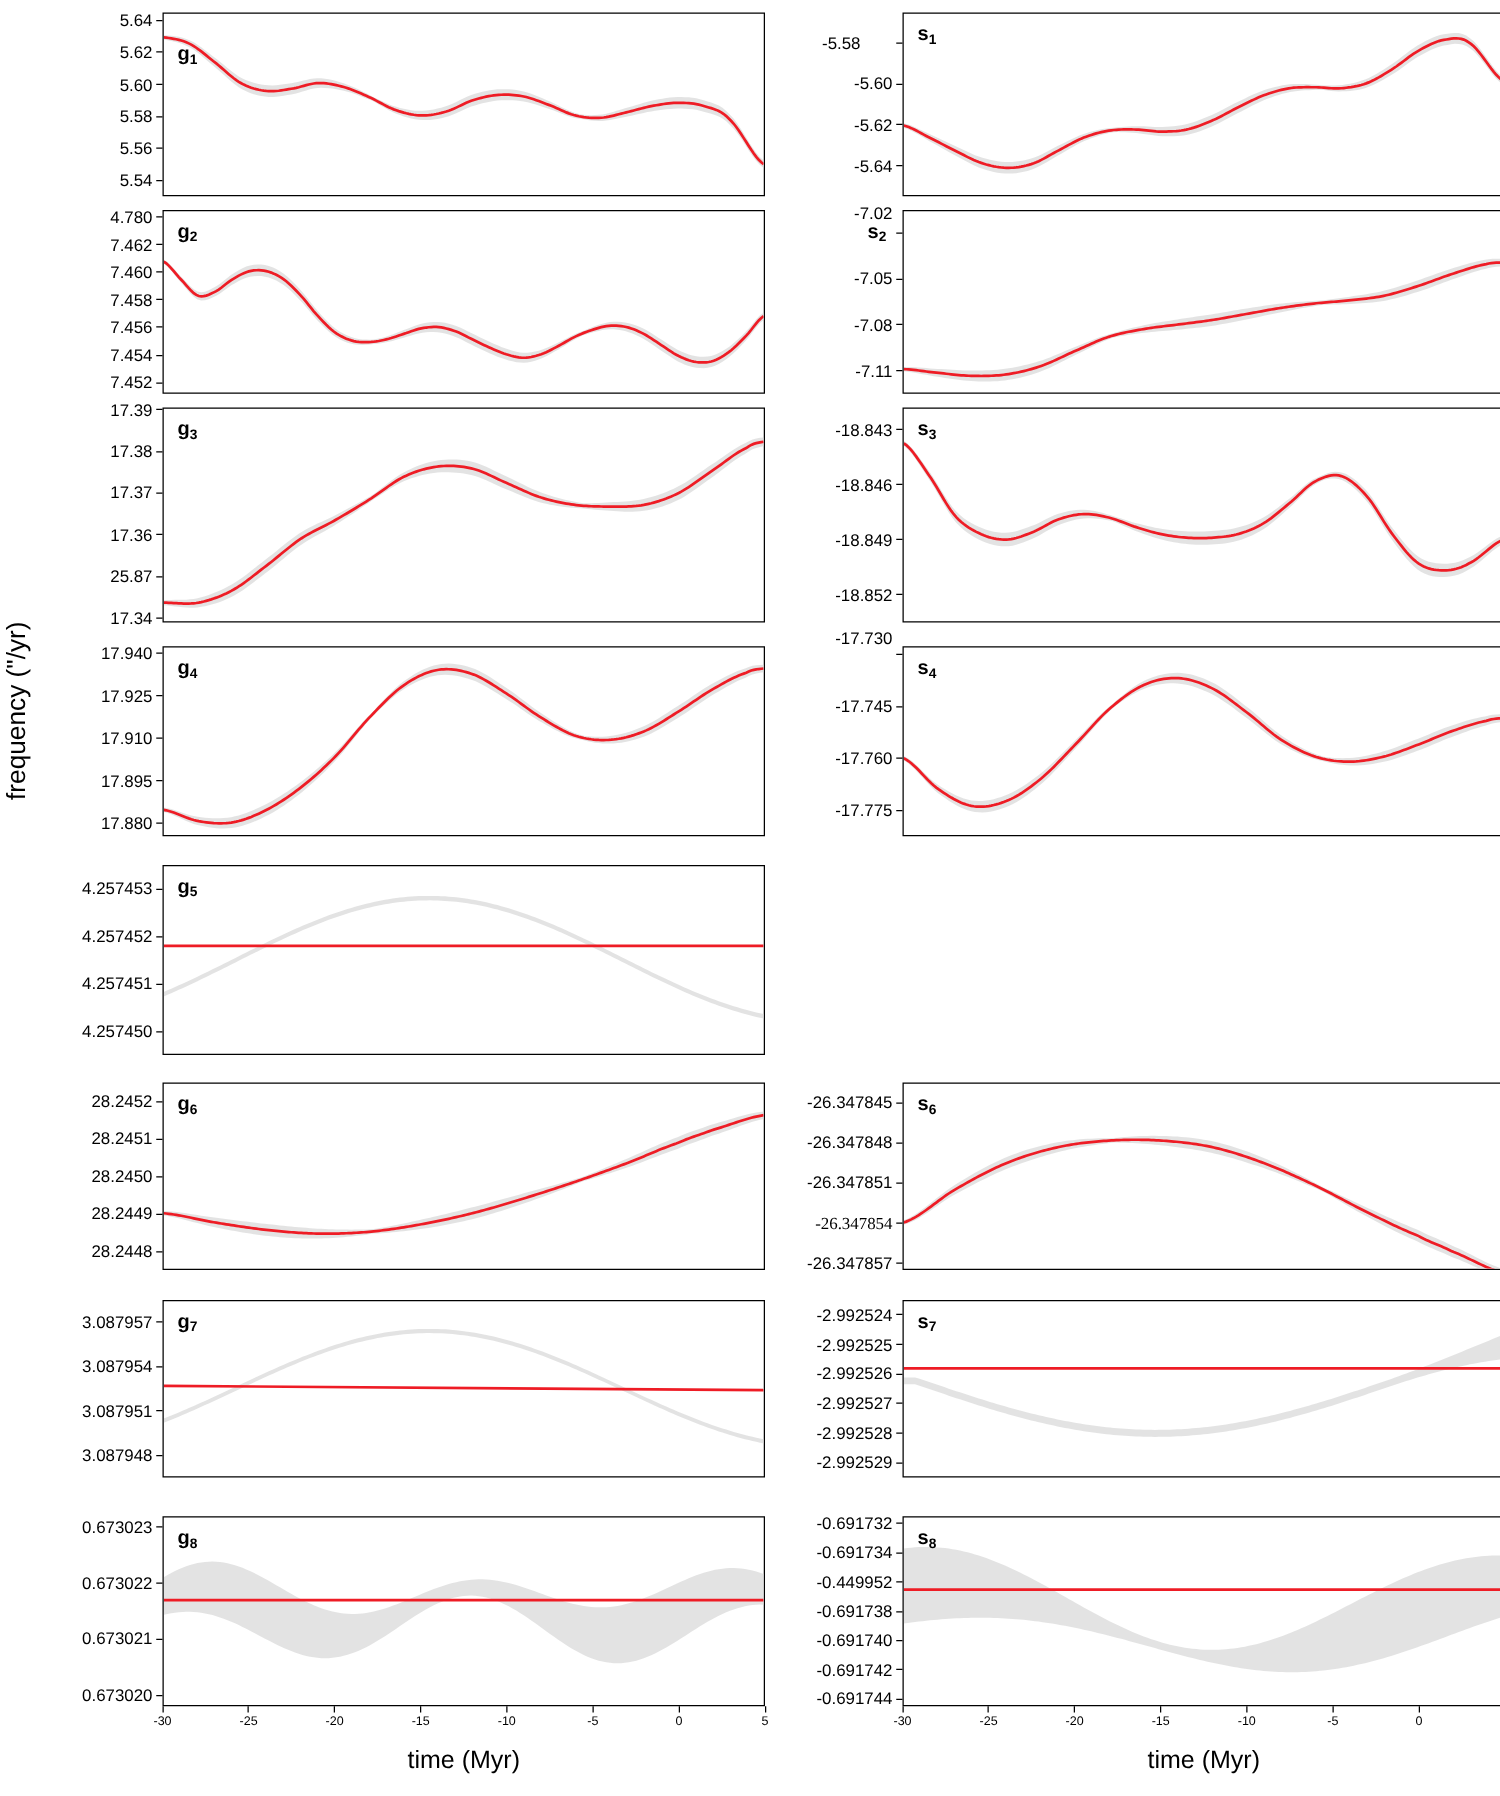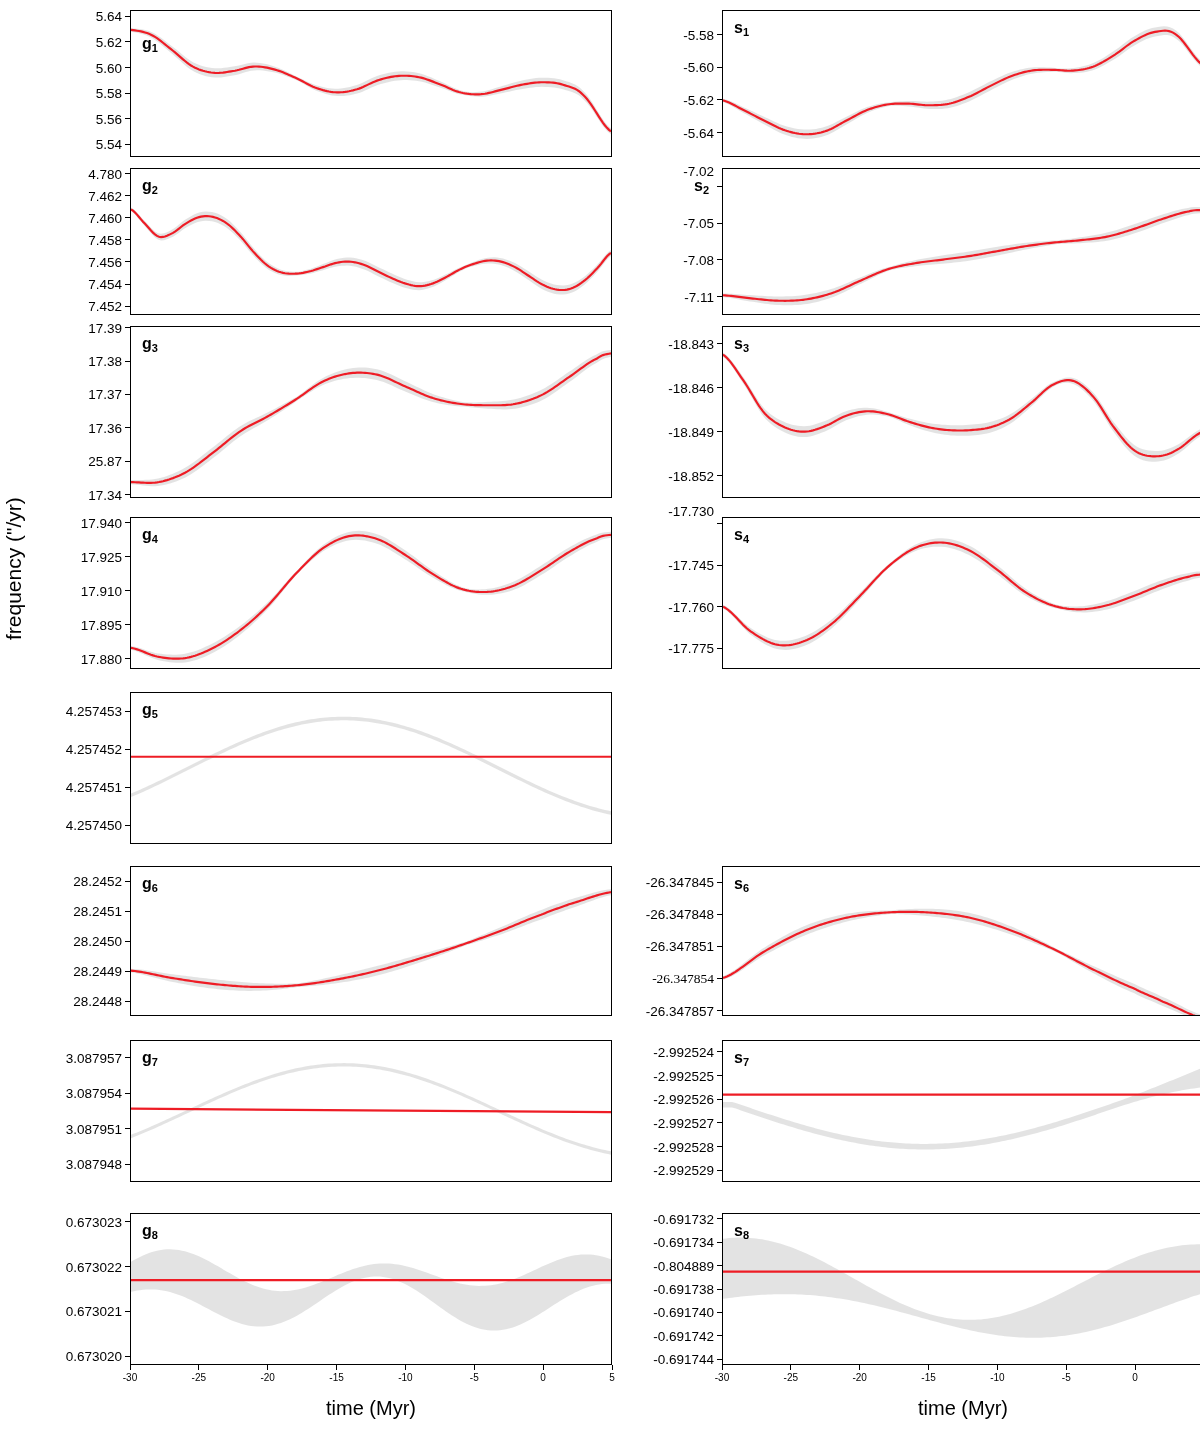--- a/index.html
+++ b/index.html
@@ -81,21 +81,21 @@
         <div class="tickmark" style="left: 125px; top: 143.717px; width: 5px; height: 1px;"></div>
       </div>
       <div class="panel" style="left: 0px; top: 0px;">
         <div class="plotbox" style="left: 722px; top: 10px; width: 482px; height: 147px;">
           <svg viewBox="0 0 482 147" preserveAspectRatio="none">
             <path d="M0.00,88.89 L3.01,89.62 L6.03,90.67 L9.04,91.96 L12.05,93.39 L15.06,94.89 L18.07,96.38 L21.09,97.77 L24.10,99.14 L27.11,100.55 L30.13,101.98 L33.14,103.42 L36.15,104.85 L39.16,106.26 L42.17,107.65 L45.19,109.08 L48.20,110.54 L51.21,111.99 L54.23,113.39 L57.24,114.69 L60.25,115.84 L63.26,116.81 L66.28,117.67 L69.29,118.44 L72.30,119.09 L75.31,119.61 L78.33,119.99 L81.34,120.21 L84.35,120.25 L87.36,120.15 L90.38,119.90 L93.39,119.51 L96.40,118.96 L99.41,118.27 L102.42,117.43 L105.44,116.41 L108.45,115.14 L111.46,113.68 L114.47,112.11 L117.49,110.48 L120.50,108.87 L123.51,107.35 L126.53,105.88 L129.54,104.35 L132.55,102.81 L135.56,101.31 L138.57,99.88 L141.59,98.57 L144.60,97.43 L147.61,96.44 L150.63,95.56 L153.64,94.79 L156.65,94.12 L159.66,93.56 L162.68,93.11 L165.69,92.76 L168.70,92.50 L171.71,92.08 L174.72,91.77 L177.74,91.55 L180.75,91.39 L183.76,91.27 L186.78,91.18 L189.79,91.20 L192.80,91.34 L195.81,91.52 L198.82,91.72 L201.84,91.86 L204.85,91.90 L207.86,91.80 L210.88,91.66 L213.89,91.47 L216.90,91.21 L219.91,90.87 L222.93,90.42 L225.94,89.83 L228.95,89.09 L231.96,88.19 L234.97,87.17 L237.99,86.04 L241.00,84.83 L244.01,83.56 L247.02,82.25 L250.04,80.89 L253.05,79.42 L256.06,77.86 L259.07,76.27 L262.09,74.66 L265.10,73.09 L268.11,71.59 L271.13,70.13 L274.14,68.66 L277.15,67.21 L280.16,65.79 L283.18,64.45 L286.19,63.22 L289.20,62.11 L292.21,61.13 L295.23,60.22 L298.24,59.41 L301.25,58.70 L304.26,58.09 L307.27,57.60 L310.29,57.22 L313.30,57.00 L316.31,56.92 L319.32,56.95 L322.34,57.06 L325.35,57.22 L328.36,57.40 L331.38,57.58 L334.39,57.86 L337.40,58.14 L340.41,58.22 L343.43,58.27 L346.44,58.24 L349.45,58.06 L352.46,57.70 L355.48,57.24 L358.49,56.71 L361.50,56.07 L364.51,55.30 L367.52,54.39 L370.54,53.31 L373.55,52.03 L376.56,50.53 L379.57,48.86 L382.59,47.05 L385.60,45.14 L388.61,43.17 L391.63,41.18 L394.64,39.13 L397.65,36.90 L400.66,34.56 L403.68,32.20 L406.69,29.89 L409.70,27.73 L412.71,25.79 L415.73,24.05 L418.74,22.36 L421.75,20.79 L424.76,19.37 L427.77,18.17 L430.79,17.23 L433.80,16.62 L436.81,16.15 L439.82,15.73 L442.84,15.52 L445.85,15.67 L448.86,16.35 L451.88,17.71 L454.89,19.83 L457.90,22.39 L460.91,25.74 L463.93,29.64 L466.94,33.88 L469.95,38.21 L472.96,42.39 L475.98,46.20 L478.99,49.39 L482.00,51.74 L482.00,57.69 L478.99,55.64 L475.98,52.73 L472.96,49.21 L469.95,45.29 L466.94,41.22 L463.93,37.23 L460.91,33.56 L457.90,30.43 L454.89,28.08 L451.88,26.15 L448.86,24.96 L445.85,24.44 L442.84,24.43 L439.82,24.77 L436.81,25.29 L433.80,25.85 L430.79,26.53 L427.77,27.52 L424.76,28.76 L421.75,30.19 L418.74,31.77 L415.73,33.43 L412.71,35.14 L409.70,37.02 L406.69,39.10 L403.68,41.31 L400.66,43.57 L397.65,45.77 L394.64,47.86 L391.63,49.75 L388.61,51.56 L385.60,53.34 L382.59,55.04 L379.57,56.63 L376.56,58.06 L373.55,59.30 L370.54,60.33 L367.52,61.14 L364.51,61.77 L361.50,62.24 L358.49,62.58 L355.48,62.81 L352.46,62.95 L349.45,63.00 L346.44,62.85 L343.43,62.56 L340.41,62.17 L337.40,61.76 L334.39,61.62 L331.38,61.67 L328.36,61.82 L325.35,61.96 L322.34,62.12 L319.32,62.33 L316.31,62.61 L313.30,62.99 L310.29,63.51 L307.27,64.18 L304.26,64.95 L301.25,65.82 L298.24,66.79 L295.23,67.85 L292.21,68.98 L289.20,70.19 L286.19,71.49 L283.18,72.92 L280.16,74.43 L277.15,76.00 L274.14,77.59 L271.13,79.18 L268.11,80.74 L265.10,82.33 L262.09,83.97 L259.07,85.63 L256.06,87.26 L253.05,88.83 L250.04,90.29 L247.02,91.63 L244.01,92.90 L241.00,94.11 L237.99,95.24 L234.97,96.27 L231.96,97.18 L228.95,97.94 L225.94,98.53 L222.93,98.96 L219.91,99.23 L216.90,99.38 L213.89,99.42 L210.88,99.39 L207.86,99.29 L204.85,99.14 L201.84,98.84 L198.82,98.42 L195.81,97.95 L192.80,97.47 L189.79,97.03 L186.78,96.70 L183.76,96.48 L180.75,96.28 L177.74,96.11 L174.72,96.01 L171.71,95.99 L168.70,96.07 L165.69,96.57 L162.68,97.25 L159.66,98.03 L156.65,98.92 L153.64,99.90 L150.63,100.99 L147.61,102.18 L144.60,103.47 L141.59,104.91 L138.57,106.50 L135.56,108.20 L132.55,109.98 L129.54,111.77 L126.53,113.54 L123.51,115.23 L120.50,116.97 L117.49,118.78 L114.47,120.60 L111.46,122.34 L108.45,123.95 L105.44,125.36 L102.42,126.50 L99.41,127.44 L96.40,128.22 L93.39,128.83 L90.38,129.27 L87.36,129.55 L84.35,129.66 L81.34,129.61 L78.33,129.36 L75.31,128.94 L72.30,128.36 L69.29,127.62 L66.28,126.76 L63.26,125.78 L60.25,124.67 L57.24,123.37 L54.23,121.90 L51.21,120.32 L48.20,118.67 L45.19,117.00 L42.17,115.34 L39.16,113.72 L36.15,112.05 L33.14,110.35 L30.13,108.64 L27.11,106.92 L24.10,105.22 L21.09,103.56 L18.07,101.86 L15.06,100.05 L12.05,98.23 L9.04,96.47 L6.03,94.86 L3.01,93.48 L0.00,92.41 Z" fill="#d9d9d9" fill-opacity="0.75" stroke="none"></path>
             <path d="M0.00,90.65 L2.01,91.21 L4.02,91.92 L6.03,92.77 L8.03,93.71 L10.04,94.74 L12.05,95.81 L14.06,96.92 L16.07,98.03 L18.07,99.12 L20.08,100.16 L22.09,101.16 L24.10,102.18 L26.11,103.21 L28.12,104.26 L30.13,105.31 L32.13,106.36 L34.14,107.41 L36.15,108.45 L38.16,109.48 L40.17,110.50 L42.17,111.50 L44.18,112.52 L46.19,113.56 L48.20,114.61 L50.21,115.64 L52.22,116.66 L54.23,117.65 L56.23,118.58 L58.24,119.45 L60.25,120.25 L62.26,120.96 L64.27,121.61 L66.28,122.22 L68.28,122.77 L70.29,123.28 L72.30,123.73 L74.31,124.11 L76.32,124.43 L78.33,124.68 L80.33,124.85 L82.34,124.94 L84.35,124.96 L86.36,124.90 L88.37,124.78 L90.38,124.59 L92.38,124.32 L94.39,123.99 L96.40,123.59 L98.41,123.12 L100.42,122.58 L102.42,121.97 L104.43,121.28 L106.44,120.46 L108.45,119.55 L110.46,118.54 L112.47,117.47 L114.47,116.35 L116.48,115.21 L118.49,114.06 L120.50,112.92 L122.51,111.82 L124.52,110.77 L126.53,109.71 L128.53,108.61 L130.54,107.51 L132.55,106.39 L134.56,105.30 L136.57,104.22 L138.57,103.19 L140.58,102.21 L142.59,101.29 L144.60,100.45 L146.61,99.68 L148.62,98.95 L150.63,98.28 L152.63,97.64 L154.64,97.06 L156.65,96.52 L158.66,96.03 L160.67,95.58 L162.68,95.18 L164.68,94.83 L166.69,94.52 L168.70,94.29 L170.71,94.10 L172.72,93.98 L174.72,93.89 L176.73,93.84 L178.74,93.83 L180.75,93.83 L182.76,93.86 L184.77,93.89 L186.78,93.94 L188.78,94.04 L190.79,94.20 L192.80,94.40 L194.81,94.62 L196.82,94.85 L198.82,95.07 L200.83,95.26 L202.84,95.42 L204.85,95.52 L206.86,95.55 L208.87,95.54 L210.88,95.52 L212.88,95.48 L214.89,95.40 L216.90,95.29 L218.91,95.14 L220.92,94.94 L222.93,94.69 L224.93,94.37 L226.94,93.98 L228.95,93.51 L230.96,92.98 L232.97,92.38 L234.97,91.72 L236.98,91.01 L238.99,90.26 L241.00,89.47 L243.01,88.65 L245.02,87.80 L247.02,86.94 L249.03,86.06 L251.04,85.12 L253.05,84.12 L255.06,83.09 L257.07,82.03 L259.07,80.95 L261.08,79.86 L263.09,78.78 L265.10,77.71 L267.11,76.67 L269.12,75.67 L271.13,74.66 L273.13,73.64 L275.14,72.62 L277.15,71.60 L279.16,70.60 L281.17,69.63 L283.18,68.68 L285.18,67.79 L287.19,66.94 L289.20,66.15 L291.21,65.41 L293.22,64.71 L295.23,64.04 L297.23,63.40 L299.24,62.81 L301.25,62.26 L303.26,61.76 L305.27,61.30 L307.27,60.89 L309.28,60.53 L311.29,60.23 L313.30,59.99 L315.31,59.83 L317.32,59.71 L319.32,59.64 L321.33,59.60 L323.34,59.59 L325.35,59.59 L327.36,59.60 L329.37,59.61 L331.38,59.62 L333.38,59.69 L335.39,59.80 L337.40,59.95 L339.41,60.11 L341.42,60.27 L343.43,60.41 L345.43,60.52 L347.44,60.56 L349.45,60.53 L351.46,60.41 L353.47,60.24 L355.48,60.03 L357.48,59.78 L359.49,59.50 L361.50,59.16 L363.51,58.76 L365.52,58.30 L367.52,57.76 L369.53,57.15 L371.54,56.46 L373.55,55.66 L375.56,54.77 L377.57,53.80 L379.57,52.74 L381.58,51.63 L383.59,50.46 L385.60,49.24 L387.61,48.00 L389.62,46.73 L391.63,45.46 L393.63,44.17 L395.64,42.79 L397.65,41.34 L399.66,39.83 L401.67,38.29 L403.68,36.76 L405.68,35.24 L407.69,33.77 L409.70,32.37 L411.71,31.07 L413.72,29.89 L415.73,28.74 L417.73,27.62 L419.74,26.53 L421.75,25.49 L423.76,24.52 L425.77,23.63 L427.77,22.84 L429.78,22.17 L431.79,21.63 L433.80,21.23 L435.81,20.90 L437.82,20.55 L439.82,20.25 L441.83,20.04 L443.84,19.95 L445.85,20.06 L447.86,20.39 L449.87,21.00 L451.88,21.93 L453.88,23.24 L455.89,24.67 L457.90,26.41 L459.91,28.49 L461.92,30.86 L463.93,33.44 L465.93,36.16 L467.94,38.95 L469.95,41.75 L471.96,44.48 L473.97,47.07 L475.98,49.47 L477.98,51.58 L479.99,53.36 L482.00,54.72 " fill="none" stroke="#ee1c25" stroke-width="2.2"></path>
           </svg>
         </div>
         <div class="panel-tag" style="left: 734px; top: 20px;"><span>s</span><sub>1</sub></div>
-        <div class="ytick" style="left: 632px; width: 82px; top: 34.5px;">-5.58</div>
+        <div class="ytick" style="left: 632px; width: 82px; top: 34.5px; text-align: center;">-5.58</div>
         <div class="tickmark" style="left: 717px; top: 34px; width: 5px; height: 1px;"></div>
         <div class="ytick" style="left: 632px; width: 82px; top: 67.1667px;">-5.60</div>
         <div class="tickmark" style="left: 717px; top: 66.6667px; width: 5px; height: 1px;"></div>
         <div class="ytick" style="left: 632px; width: 82px; top: 99.8333px;">-5.62</div>
         <div class="tickmark" style="left: 717px; top: 99.3333px; width: 5px; height: 1px;"></div>
         <div class="ytick" style="left: 632px; width: 82px; top: 132.5px;">-5.64</div>
         <div class="tickmark" style="left: 717px; top: 132px; width: 5px; height: 1px;"></div>
       </div>
       <div class="panel" style="left: 0px; top: 0px;">
         <div class="plotbox" style="left: 130px; top: 168px; width: 482px; height: 147px;">
@@ -326,21 +326,21 @@
           <svg viewBox="0 0 482 152" preserveAspectRatio="none">
             <path d="M0.00,25.15 L3.01,24.76 L6.03,24.44 L9.04,24.19 L12.05,24.01 L15.06,23.91 L18.07,23.88 L21.09,23.92 L24.10,24.04 L27.11,24.22 L30.13,24.48 L33.14,24.81 L36.15,25.22 L39.16,25.69 L42.17,26.23 L45.19,26.84 L48.20,27.51 L51.21,28.26 L54.23,29.06 L57.24,29.93 L60.25,30.86 L63.26,31.86 L66.28,32.90 L69.29,34.01 L72.30,35.17 L75.31,36.38 L78.33,37.64 L81.34,38.95 L84.35,40.30 L87.36,41.70 L90.38,43.14 L93.39,44.61 L96.40,46.13 L99.41,47.67 L102.42,49.24 L105.44,50.85 L108.45,52.47 L111.46,54.12 L114.47,55.79 L117.49,57.47 L120.50,59.17 L123.51,60.87 L126.53,62.59 L129.54,64.31 L132.55,66.03 L135.56,67.75 L138.57,69.46 L141.59,71.17 L144.60,72.87 L147.61,74.55 L150.63,76.22 L153.64,77.87 L156.65,79.49 L159.66,81.10 L162.68,82.68 L165.69,84.22 L168.70,85.74 L171.71,87.22 L174.72,88.66 L177.74,90.06 L180.75,91.43 L183.76,92.74 L186.78,94.02 L189.79,95.24 L192.80,96.41 L195.81,97.53 L198.82,98.60 L201.84,99.61 L204.85,100.57 L207.86,101.46 L210.88,102.30 L213.89,103.07 L216.90,103.79 L219.91,104.43 L222.93,105.02 L225.94,105.53 L228.95,105.99 L231.96,106.37 L234.97,106.69 L237.99,106.94 L241.00,107.12 L244.01,107.23 L247.02,107.28 L250.04,107.26 L253.05,107.17 L256.06,107.01 L259.07,106.78 L262.09,106.49 L265.10,106.13 L268.11,105.71 L271.13,105.23 L274.14,104.68 L277.15,104.06 L280.16,103.39 L283.18,102.66 L286.19,101.87 L289.20,101.02 L292.21,100.12 L295.23,99.16 L298.24,98.15 L301.25,97.10 L304.26,95.99 L307.27,94.84 L310.29,93.64 L313.30,92.41 L316.31,91.13 L319.32,89.82 L322.34,88.47 L325.35,87.09 L328.36,85.67 L331.38,84.24 L334.39,82.77 L337.40,81.29 L340.41,79.78 L343.43,78.26 L346.44,76.72 L349.45,75.17 L352.46,73.61 L355.48,72.04 L358.49,70.47 L361.50,68.90 L364.51,67.33 L367.52,65.76 L370.54,64.20 L373.55,62.65 L376.56,61.12 L379.57,59.59 L382.59,58.08 L385.60,56.60 L388.61,55.13 L391.63,53.69 L394.64,52.27 L397.65,50.89 L400.66,49.53 L403.68,48.21 L406.69,46.92 L409.70,45.67 L412.71,44.46 L415.73,43.29 L418.74,42.17 L421.75,41.09 L424.76,40.05 L427.77,39.07 L430.79,38.13 L433.80,37.25 L436.81,36.41 L439.82,35.63 L442.84,34.91 L445.85,34.24 L448.86,33.63 L451.88,33.07 L454.89,32.58 L457.90,32.14 L460.91,31.76 L463.93,31.44 L466.94,31.18 L469.95,30.98 L472.96,30.84 L475.98,30.77 L478.99,30.75 L482.00,30.79 L482.00,80.31 L478.99,81.25 L475.98,82.22 L472.96,83.21 L469.95,84.22 L466.94,85.25 L463.93,86.30 L460.91,87.37 L457.90,88.45 L454.89,89.54 L451.88,90.64 L448.86,91.76 L445.85,92.87 L442.84,94.00 L439.82,95.13 L436.81,96.26 L433.80,97.39 L430.79,98.51 L427.77,99.64 L424.76,100.76 L421.75,101.87 L418.74,102.97 L415.73,104.06 L412.71,105.14 L409.70,106.20 L406.69,107.25 L403.68,108.28 L400.66,109.29 L397.65,110.28 L394.64,111.25 L391.63,112.19 L388.61,113.12 L385.60,114.01 L382.59,114.88 L379.57,115.72 L376.56,116.53 L373.55,117.31 L370.54,118.06 L367.52,118.78 L364.51,119.46 L361.50,120.11 L358.49,120.72 L355.48,121.30 L352.46,121.84 L349.45,122.35 L346.44,122.82 L343.43,123.25 L340.41,123.64 L337.40,123.99 L334.39,124.31 L331.38,124.58 L328.36,124.82 L325.35,125.02 L322.34,125.18 L319.32,125.29 L316.31,125.37 L313.30,125.42 L310.29,125.42 L307.27,125.38 L304.26,125.31 L301.25,125.20 L298.24,125.05 L295.23,124.86 L292.21,124.64 L289.20,124.39 L286.19,124.10 L283.18,123.77 L280.16,123.41 L277.15,123.03 L274.14,122.60 L271.13,122.15 L268.11,121.67 L265.10,121.16 L262.09,120.62 L259.07,120.06 L256.06,119.47 L253.05,118.86 L250.04,118.22 L247.02,117.56 L244.01,116.88 L241.00,116.18 L237.99,115.46 L234.97,114.73 L231.96,113.98 L228.95,113.21 L225.94,112.43 L222.93,111.64 L219.91,110.84 L216.90,110.03 L213.89,109.21 L210.88,108.38 L207.86,107.55 L204.85,106.72 L201.84,105.88 L198.82,105.04 L195.81,104.19 L192.80,103.35 L189.79,102.51 L186.78,101.68 L183.76,100.85 L180.75,100.02 L177.74,99.20 L174.72,98.39 L171.71,97.59 L168.70,96.79 L165.69,96.01 L162.68,95.24 L159.66,94.48 L156.65,93.74 L153.64,93.01 L150.63,92.30 L147.61,91.61 L144.60,90.93 L141.59,90.27 L138.57,89.63 L135.56,89.01 L132.55,88.41 L129.54,87.83 L126.53,87.27 L123.51,86.73 L120.50,86.22 L117.49,85.73 L114.47,85.27 L111.46,84.83 L108.45,84.41 L105.44,84.02 L102.42,83.65 L99.41,83.31 L96.40,82.99 L93.39,82.71 L90.38,82.44 L87.36,82.20 L84.35,81.99 L81.34,81.81 L78.33,81.65 L75.31,81.52 L72.30,81.41 L69.29,81.33 L66.28,81.28 L63.26,81.25 L60.25,81.24 L57.24,81.26 L54.23,81.31 L51.21,81.38 L48.20,81.48 L45.19,81.60 L42.17,81.74 L39.16,81.91 L36.15,82.10 L33.14,82.31 L30.13,82.54 L27.11,82.79 L24.10,83.07 L21.09,83.36 L18.07,83.68 L15.06,84.01 L12.05,84.37 L9.04,84.74 L6.03,85.12 L3.01,85.53 L0.00,85.95 Z" fill="#d9d9d9" fill-opacity="0.75" stroke="none"></path>
             <path d="M0,58.46 L482,58.46" fill="none" stroke="#ee1c25" stroke-width="2.2"></path>
           </svg>
         </div>
         <div class="panel-tag" style="left: 734px; top: 1223px;"><span>s</span><sub>8</sub></div>
         <div class="ytick" style="left: 632px; width: 82px; top: 1218.85px;">-0.691732</div>
         <div class="tickmark" style="left: 717px; top: 1218.35px; width: 5px; height: 1px;"></div>
         <div class="ytick" style="left: 632px; width: 82px; top: 1242.23px;">-0.691734</div>
         <div class="tickmark" style="left: 717px; top: 1241.73px; width: 5px; height: 1px;"></div>
-        <div class="ytick" style="left: 632px; width: 82px; top: 1265.62px;">-0.804889</div>
+        <div class="ytick" style="left: 632px; width: 82px; top: 1265.62px;">-0.449952</div>
         <div class="tickmark" style="left: 717px; top: 1265.12px; width: 5px; height: 1px;"></div>
         <div class="ytick" style="left: 632px; width: 82px; top: 1289px;">-0.691738</div>
         <div class="tickmark" style="left: 717px; top: 1288.5px; width: 5px; height: 1px;"></div>
         <div class="ytick" style="left: 632px; width: 82px; top: 1312.38px;">-0.691740</div>
         <div class="tickmark" style="left: 717px; top: 1311.88px; width: 5px; height: 1px;"></div>
         <div class="ytick" style="left: 632px; width: 82px; top: 1335.77px;">-0.691742</div>
         <div class="tickmark" style="left: 717px; top: 1335.27px; width: 5px; height: 1px;"></div>
         <div class="ytick" style="left: 632px; width: 82px; top: 1359.15px;">-0.691744</div>
         <div class="tickmark" style="left: 717px; top: 1358.65px; width: 5px; height: 1px;"></div>
       </div>

